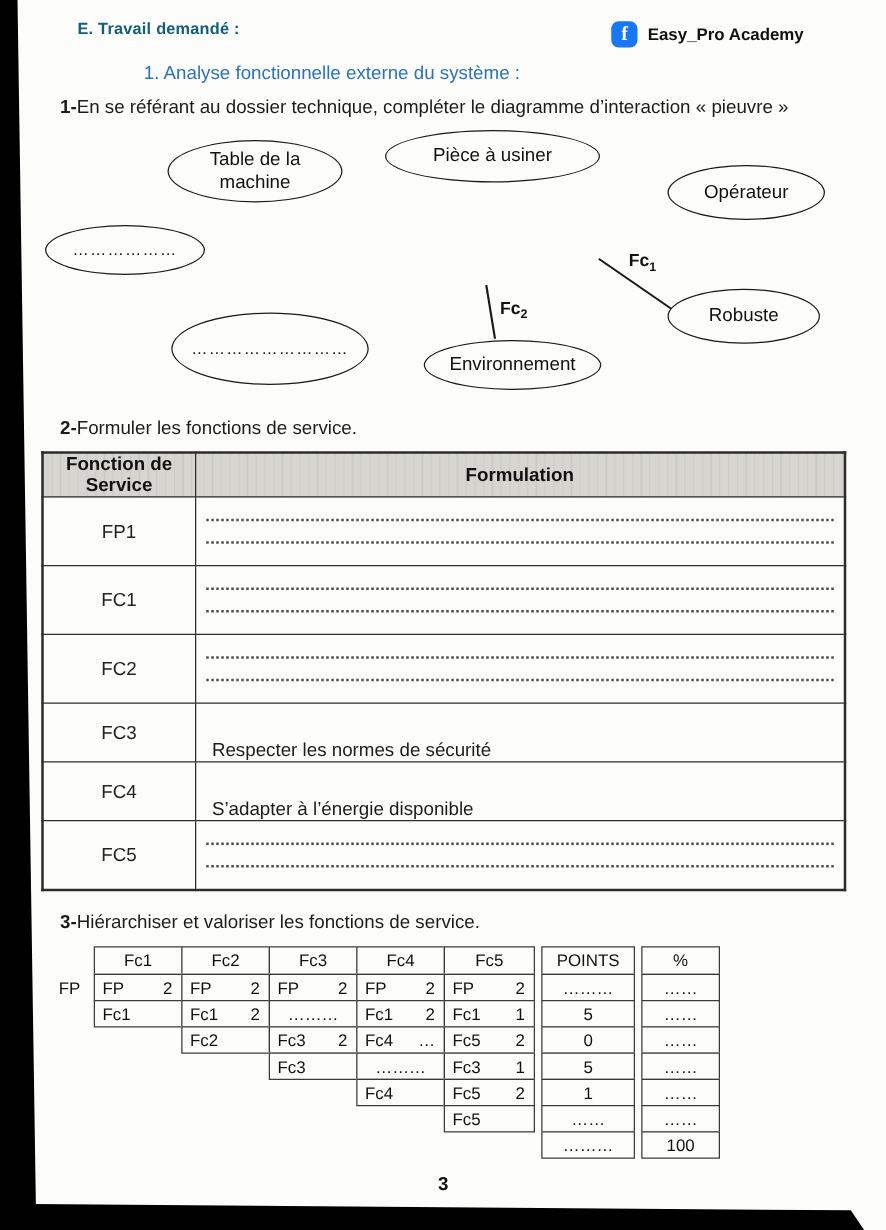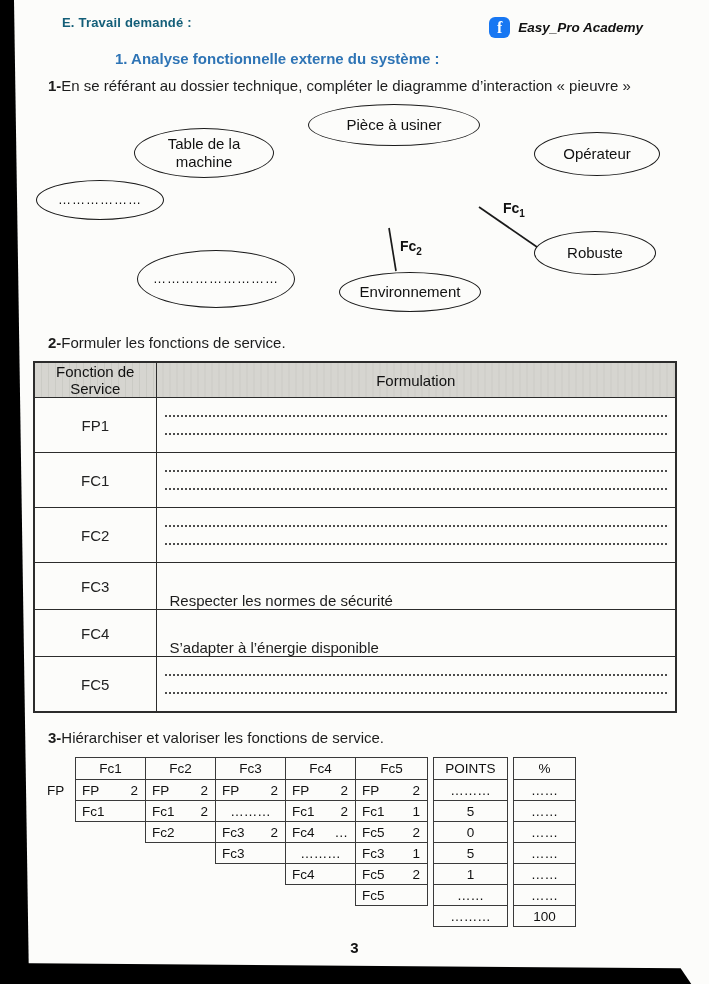--- a/index.html
+++ b/index.html
@@ -19,52 +19,52 @@
   .scan-bottom { position:absolute; left:0; bottom:0; width:100%; height:21px; background:#000;
     clip-path: polygon(0 0, 96% 25%, 97.5% 100%, 0 100%); z-index: 4; }
 
   
   .topbar { display:flex; justify-content:space-between; align-items:flex-start; padding: 15px 66px 0 62px; }
   .doc-title { font-size: 13px; font-weight: bold; color: #135e78; letter-spacing: .2px; }
   .brand { display:flex; align-items:center; gap:8px; margin-top:2px; }
   .fb { width:21px; height:21px; border-radius:6px; background:#1877f2; color:#fff;
     font-weight:bold; font-size:16px; display:flex; align-items:center; justify-content:center;
     font-family:"Liberation Serif", serif; }
-  .brand-name { font-size: 13.5px; font-weight: bold; color:#111;font-style:italic; }
-
-  .section-title { margin: 12px 0 0 115px; font-size: 15px; font-weight: bold; color: #2e74b5; }
+  .brand-name { font-size: 13.5px; font-weight: bold; color:#111; }
+
+  .section-title { margin: 12px 0 0 115px; font-size: 15px; font-weight: normal; color: #2e74b5; }
 
   .q { margin: 8px 66px 0 48px; font-size: 15px; line-height: 1.4; }
   .q b { font-weight: bold; }
   .q .indent { margin-left: 18px; }
 
   
   .diagram { position: relative; height: 226px; margin-top: 4px; }
   .dlines { position:absolute; left:0; top:0; }
   .ellipse { position:absolute; border:1.6px solid #1a1a1a; border-radius:50%;
     display:flex; align-items:center; justify-content:center; text-align:center;
     font-size:15px; line-height:1.2; color:#111; padding: 0 8px; background: rgba(252,252,250,.0); }
-  .e-table   { left:134px; top:28px;  width:140px; height:50px; }
+  .e-table   { left:134px; top:12px;  width:140px; height:50px; }
   .e-piece   { left:308px; top:4px;   width:172px; height:42px; }
   .e-oper    { left:534px; top:32px;  width:126px; height:44px; }
   .e-blank1  { left:36px;  top:80px;  width:128px; height:40px; font-size:13px; letter-spacing:1px; }
   .e-central { left:287px; top:76px;  width:196px; height:52px; font-weight:bold; border-width:2px; }
   .e-robuste { left:534px; top:131px; width:122px; height:44px;justify-content:center; }
   .e-blank2  { left:137px; top:150px; width:158px; height:58px; font-size:13px; letter-spacing:1px; }
   .e-envir   { left:339px; top:172px; width:142px; height:40px; }
   .fclabel { position:absolute; font-weight:bold; font-size:14px; color:#111; }
   .fclabel sub { font-size:10px; }
   .fc1 { left:503px; top:100px; }
   .fc2 { left:400px; top:138px; }
 
   
   .service { border-collapse: collapse; margin: 8px 0 0 33px; width: 644px; table-layout: fixed;
     font-size: 15px; border: 2px solid #2c2c2c; }
   .service th, .service td { border: 1px solid #2c2c2c; }
-  .service th { height: 24px; font-weight: normal; color:#111;
+  .service th { height: 24px; font-weight: bold; color:#111;
     background: repeating-linear-gradient(90deg, #d6d5d0 0px, #d6d5d0 6px, #cbcbc5 6px, #cbcbc5 7px); }
   .c-code { width: 122px; }
   td.code { text-align: center; vertical-align: middle; color:#222; }
   tr.tall td { height: 54px; }
   tr.short td { height: 36px; }
   td.form { vertical-align: middle; }
   td.form .txt { padding-left: 13px; margin-top: 29px; }
   .fill { display:flex; flex-direction:column; justify-content:space-evenly; height:54px; }
   .dotline { height:0; border-bottom: 2px dotted #4c4c4c; margin: 0 8px; }
 

